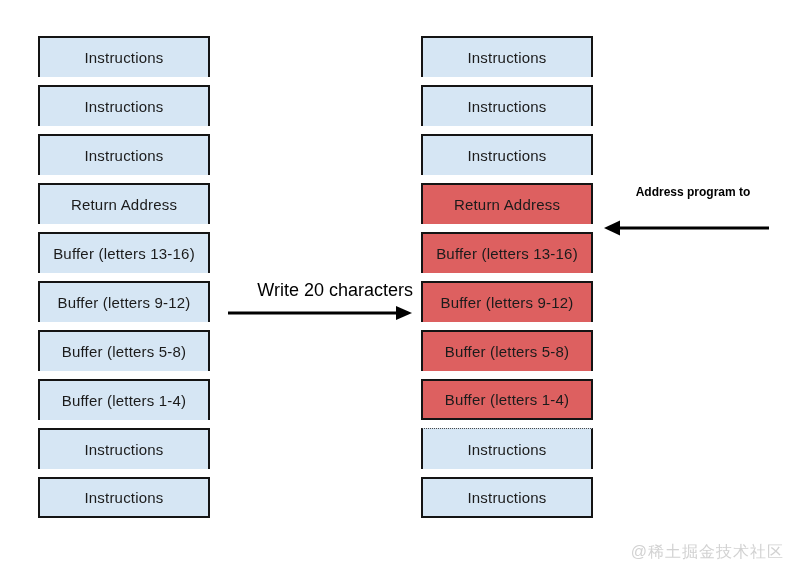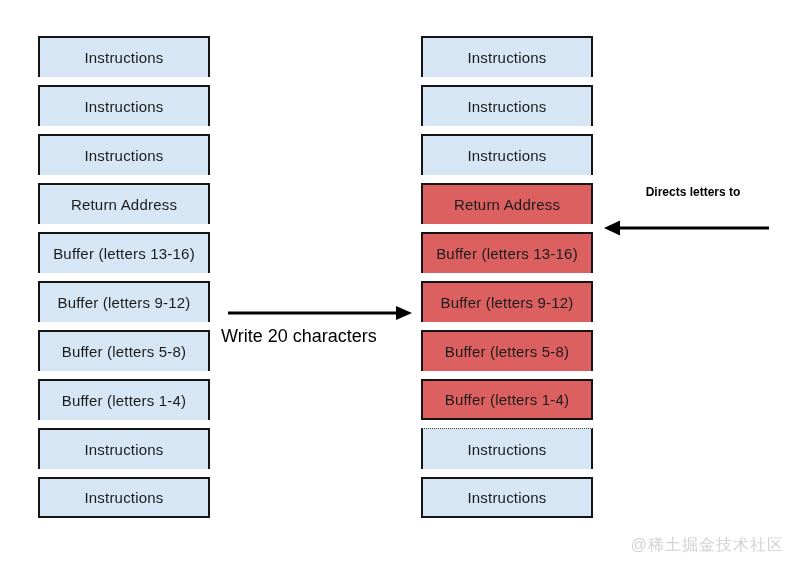--- a/index.html
+++ b/index.html
@@ -23,30 +23,30 @@
     font-size:15px;color:#1b1b1b;
     letter-spacing:.2px;
     margin-top:8px;
   }
   .box.red{background:var(--red,#dd6060);}
   .box.last{border-bottom:2px solid var(--border,#141414);}
   .box.solid-bottom{border-bottom:2px solid var(--border,#141414);}
   .box.dotted-top{border-top:1px dotted #4a4a4a;}
   .write-label{
     position:absolute;left:221px;top:280px;width:192px;
-    text-align:left;font-size:18px;color:#000;margin-top:46px;
+    text-align:right;font-size:18px;color:#000;
   }
   .redirect-label{
     position:absolute;left:608px;top:185px;width:170px;
     text-align:center;font-size:12px;font-weight:bold;color:#000;
     line-height:14px;
   }
   .arrow-svg{position:absolute;left:0;top:0;pointer-events:none;}
   .watermark{
-    position:absolute;right:8px;bottom:7px;
+    position:absolute;right:8px;bottom:0;
     font-size:16px;color:#d2d2d2;letter-spacing:1px;
   }
 </style>
 </head>
 <body>
 
 <div class="stack stack-left">
     <div class="box blue">Instructions</div>
     <div class="box blue">Instructions</div>
     <div class="box blue">Instructions</div>
@@ -74,16 +74,16 @@
 
 <div class="write-label">Write 20 characters</div>
 <svg class="arrow-svg" width="792" height="563" viewBox="0 0 792 563">
   <line x1="228" y1="313" x2="398" y2="313" stroke="#000000" stroke-width="3"></line>
   <polygon points="396,306 412,313 396,320" fill="#000000"></polygon>
   <line x1="769" y1="228" x2="618" y2="228" stroke="#000000" stroke-width="3"></line>
   <polygon points="620,220.5 604,228 620,235.5" fill="#000000"></polygon>
 </svg>
 
 <div class="redirect-label">
-  <div>Directs letters to</div>
+  <div>Address program to</div>
 </div>
 
 <div class="watermark">@稀土掘金技术社区</div>
 
 </body></html>

